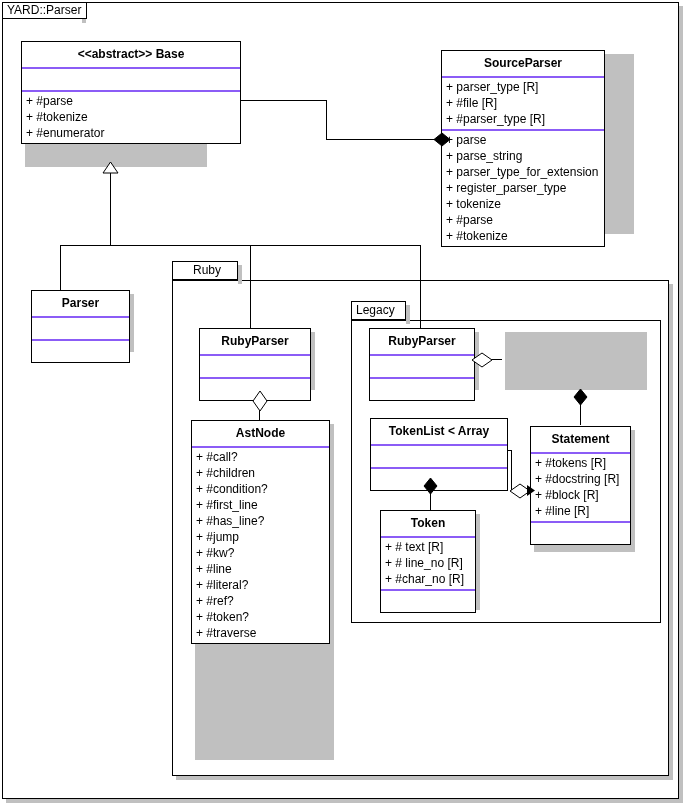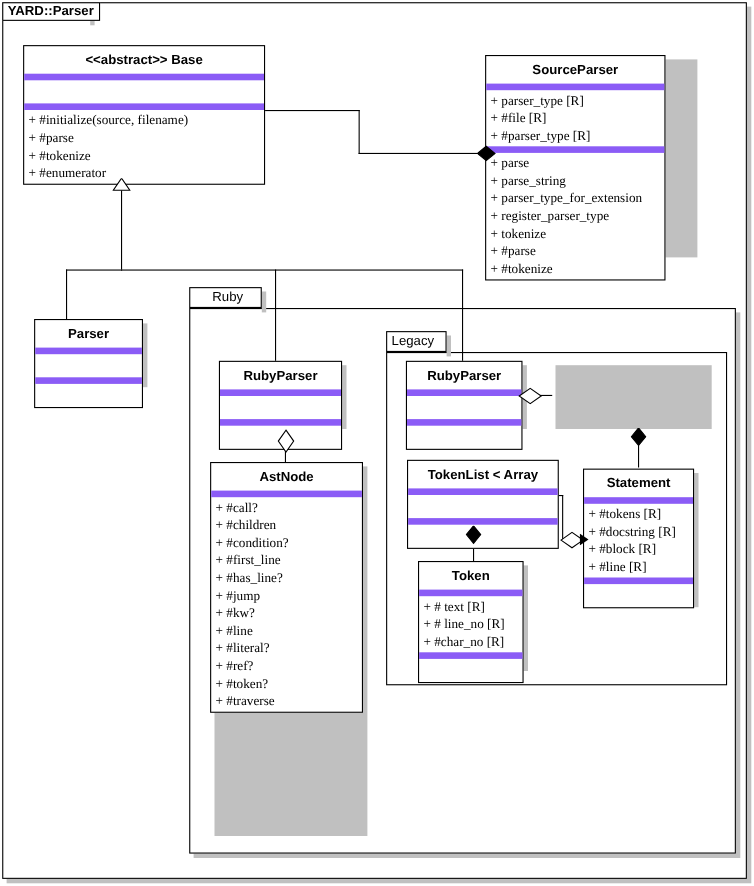--- a/index.html
+++ b/index.html
@@ -38,21 +38,20 @@
     height: 17px;
     padding: 0 5px 0 4px;
     border: 1px solid #000;
     background: #ffffff;
     box-sizing: border-box;
     font-size: 12px;
     line-height: 15px;
     color: #000;
     white-space: nowrap;
     z-index: 6;
-    font-weight: bold;
   }
   .frame-tab-shadow {
     position: absolute;
     background: #c0c0c0;
     z-index: 5;
   }
 
   
   .pkg-body {
     position: absolute;
@@ -101,22 +100,21 @@
   .cls-name {
     text-align: center;
     font-size: 12px;
     font-weight: bold;
     color: #000;
     padding: 5px 4px 6px 4px;
     line-height: 14px;
     white-space: nowrap;
   }
   .cls-sep {
-    border-top: 6px solid #8b5cf6;
-    font-family: Liberation Serif, serif;
+    border-top: 2px solid #8b5cf6;
   }
   .cls-compartment {
     padding: 1px 0 2px 0;
   }
   .cls-compartment.empty {
     height: 18px;
   }
   .cls-row {
     font-size: 12px;
     line-height: 16px;
@@ -214,21 +212,20 @@
   <div class="ln-v" style="left:430px; top:478px; height:36px;"></div>
   <svg class="diamond-filled" style="left:423px; top:478px;" width="15" height="17" viewBox="0 0 15 17">
     <polygon points="7.5,0 14,8 7.5,16 1,8" fill="#000" stroke="#000" stroke-width="1"></polygon>
   </svg>
 
   <div class="cls-shadow" style="left:25px; top:45px; width:182px; height:122px;"></div>
   <div class="cls" style="left:21px; top:41px; width:220px;">
     <div class="cls-name">&lt;&lt;abstract&gt;&gt; Base</div>
     <div class="cls-compartment cls-sep empty"></div>
     <div class="cls-compartment cls-sep">
-      <div class="cls-row">+ #initialize(source, filename)</div>
       <div class="cls-row">+ #parse</div>
       <div class="cls-row">+ #tokenize</div>
       <div class="cls-row">+ #enumerator</div>
     </div>
   </div>
 
   <div class="cls-shadow" style="left:454px; top:54px; width:180px; height:180px;"></div>
   <div class="cls" style="left:441px; top:50px; width:164px;">
     <div class="cls-name">SourceParser</div>
     <div class="cls-compartment cls-sep">

